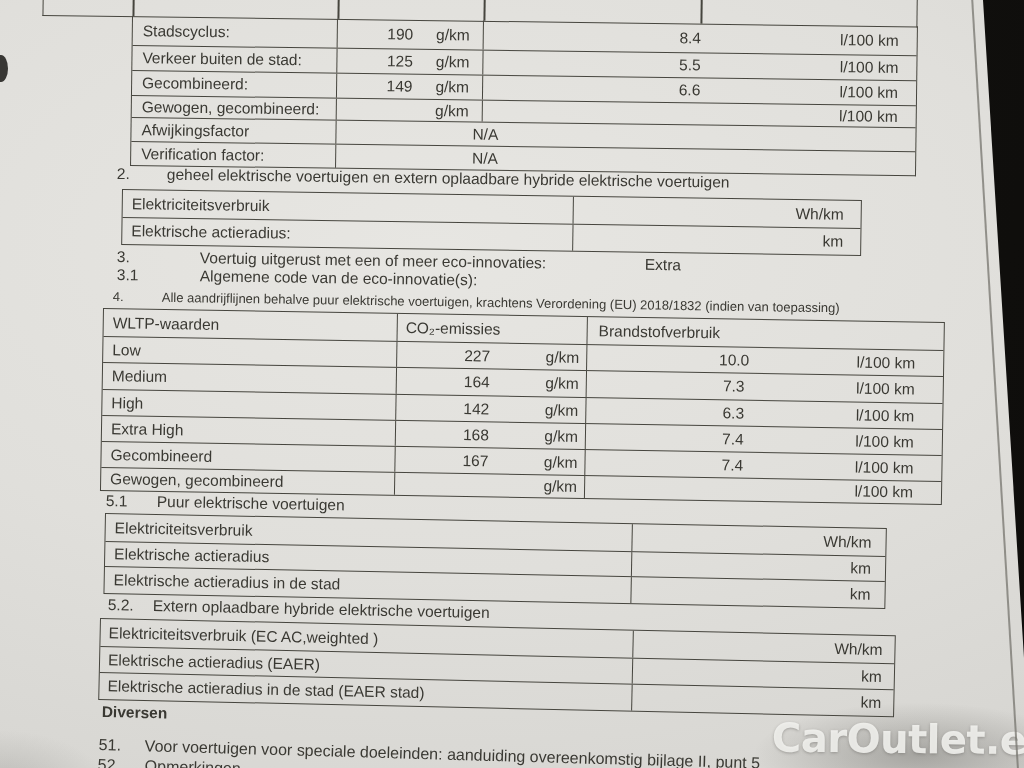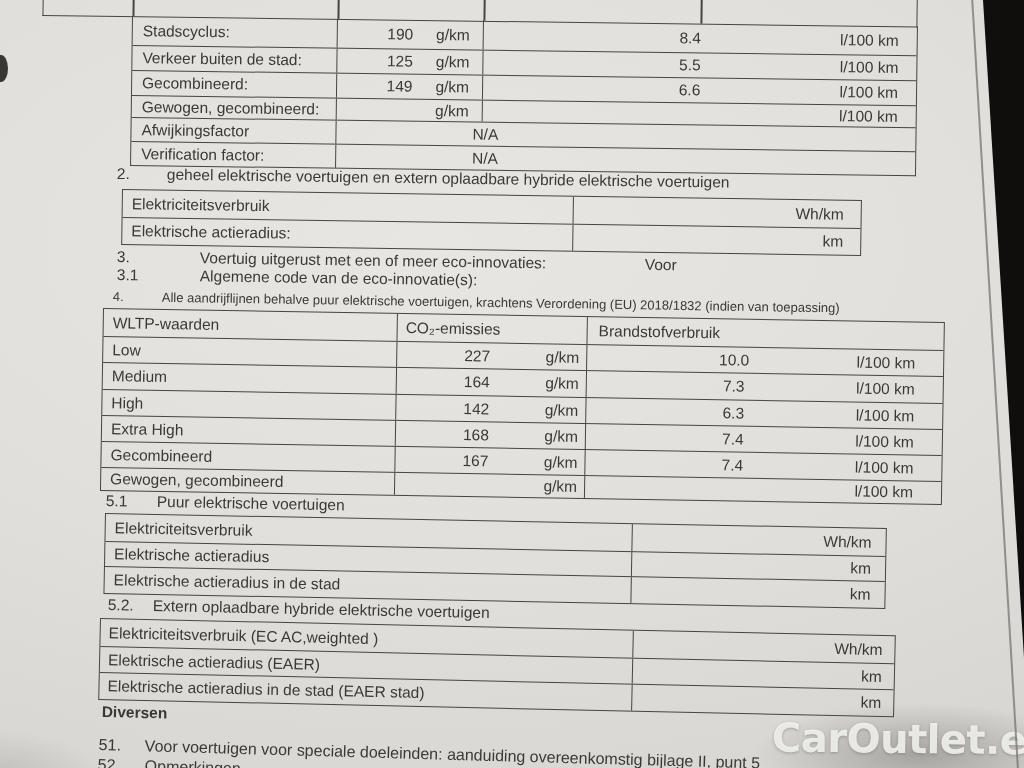--- a/index.html
+++ b/index.html
@@ -167,21 +167,21 @@
       </div>
       <div class="r" style="height:27px">
         <div class="c lab2 brd">Elektrische actieradius:</div>
         <div class="c un">km</div>
       </div>
     </div>
 
     <div class="line" style="left:117px; top:248px; transform:rotate(0.85deg); width:720px; position:absolute">
       <span class="num" style="width:83px">3.</span>
       <span>Voertuig uitgerust met een of meer eco-innovaties:</span>
-      <span style="position:absolute; left:528px">Voor</span>
+      <span style="position:absolute; left:528px">Extra</span>
     </div>
     <div class="line" style="left:117px; top:266px; transform:rotate(0.85deg)">
       <span class="num" style="width:83px">3.1</span>
       <span>Algemene code van de eco-innovatie(s):</span>
     </div>
     <div class="line" style="left:113px; top:289px; transform:rotate(0.9deg); font-size:13px">
       <span class="num" style="width:49px">4.</span>
       <span>Alle aandrijflijnen behalve puur elektrische voertuigen, krachtens Verordening (EU) 2018/1832 (indien van toepassing)</span>
     </div>
 

